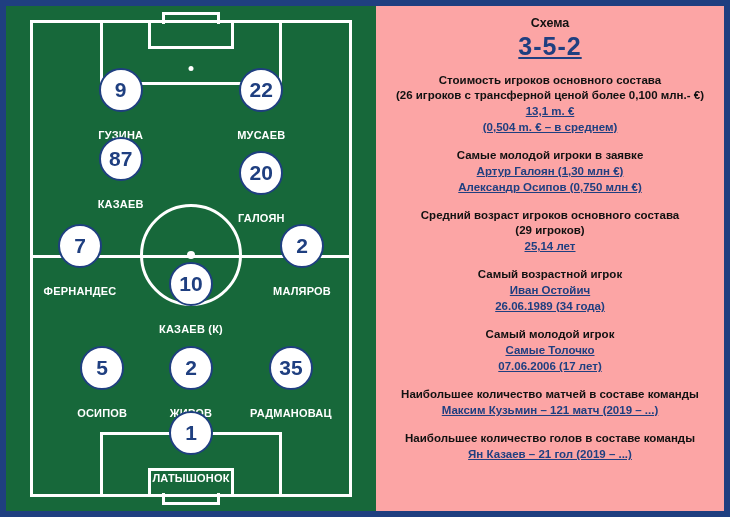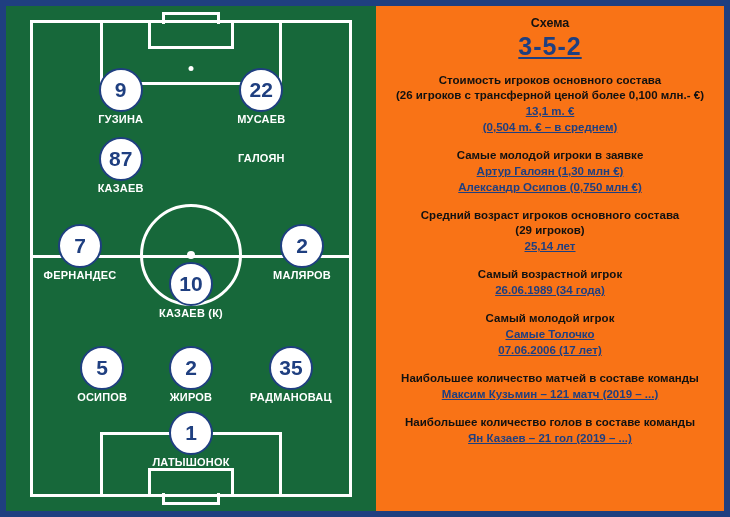--- a/index.html
+++ b/index.html
@@ -68,29 +68,29 @@
   .badge{
     width:40px;height:40px;border-radius:50%;
     background:#ffffff;color:#1f3f80;
     font-size:21px;font-weight:bold;
     display:flex;align-items:center;justify-content:center;
     margin:0 auto;
     border:2px solid #1f3f80;
     font-family:"Liberation Sans", sans-serif;
   }
   .pname{
-    margin-top:1px;
+    margin-top:17px;
     font-size:11px;font-weight:bold;color:#ffffff;
     letter-spacing:.2px;white-space:nowrap;
   }
 
   
   .panel{
     flex:1;
-    background:#f97316;
+    background:#fca5a5;
     color:#1a1a1a;
     padding:10px 12px 6px 12px;
     box-sizing:border-box;
     text-align:center;
   }
   .panel .h{
     font-size:12.5px;font-weight:bold;color:#111;margin:0 0 2px 0;
   }
   .formation{
     font-size:25px;font-weight:bold;color:#1f3f80;
@@ -132,20 +132,21 @@
         </div>
         <div class="player" style="left: 69%; top: 62px;">
           <div class="badge">22</div>
           <div class="pname">МУСАЕВ</div>
         </div>
         <div class="player" style="left: 31%; top: 131px;">
           <div class="badge">87</div>
           <div class="pname">КАЗАЕВ</div>
         </div>
         <div class="player" style="left: 69%; top: 145px;">
+          <div class="badge">20</div>
           <div class="pname">ГАЛОЯН</div>
         </div>
         <div class="player" style="left: 20%; top: 218px;">
           <div class="badge">7</div>
           <div class="pname">ФЕРНАНДЕС</div>
         </div>
         <div class="player" style="left: 80%; top: 218px;">
           <div class="badge">2</div>
           <div class="pname">МАЛЯРОВ</div>
         </div>
@@ -187,20 +188,21 @@
           <div class="v">Артур Галоян (1,30 млн €)</div>
           <div class="v">Александр Осипов (0,750 млн €)</div>
         </div>
         <div class="block">
           <div class="t">Средний возраст игроков основного состава</div>
           <div class="t">(29 игроков)</div>
           <div class="v">25,14 лет</div>
         </div>
         <div class="block">
           <div class="t">Самый возрастной игрок</div>
+          <div class="v">Иван Остойич</div>
           <div class="v">26.06.1989 (34 года)</div>
         </div>
         <div class="block">
           <div class="t">Самый молодой игрок</div>
           <div class="v">Самые Толочко</div>
           <div class="v">07.06.2006 (17 лет)</div>
         </div>
         <div class="block">
           <div class="t">Наибольшее количество матчей в составе команды</div>
           <div class="v">Максим Кузьмин – 121 матч (2019 – ...)</div>

